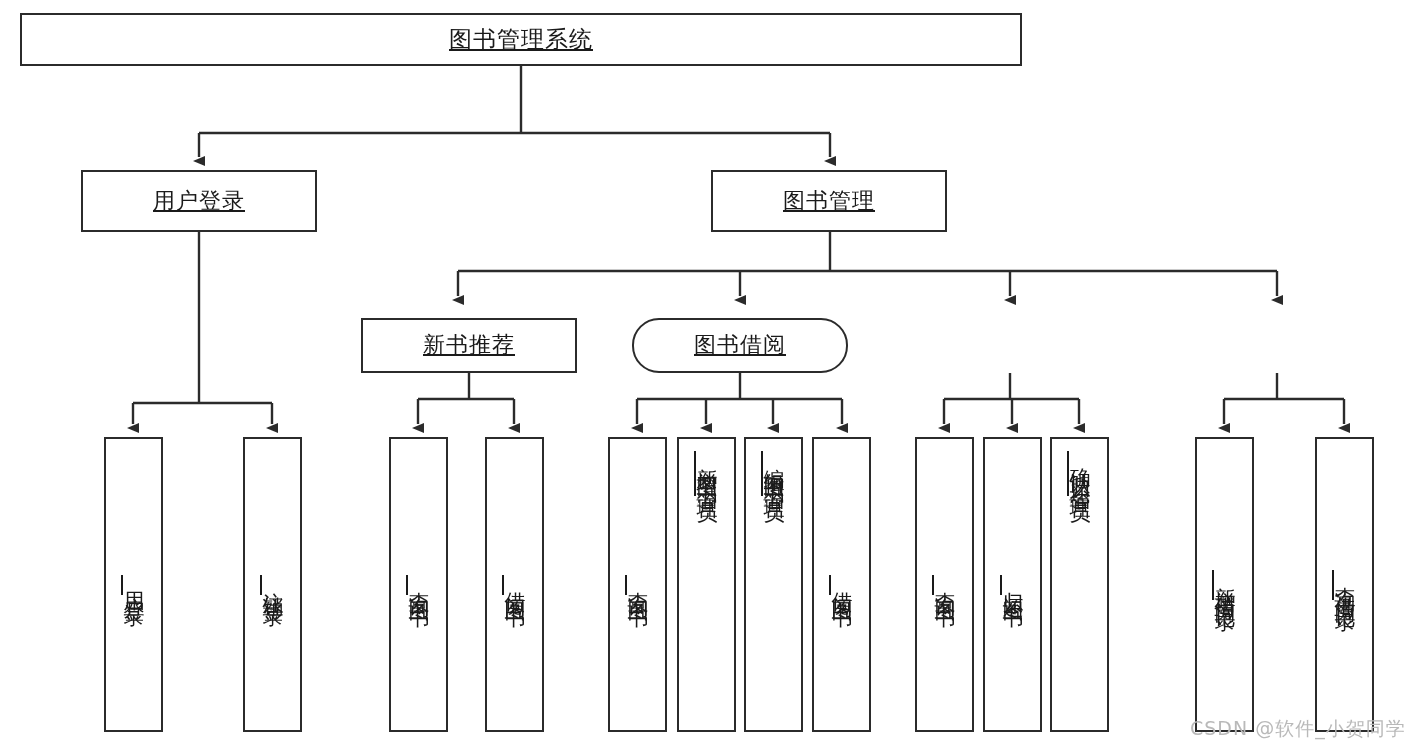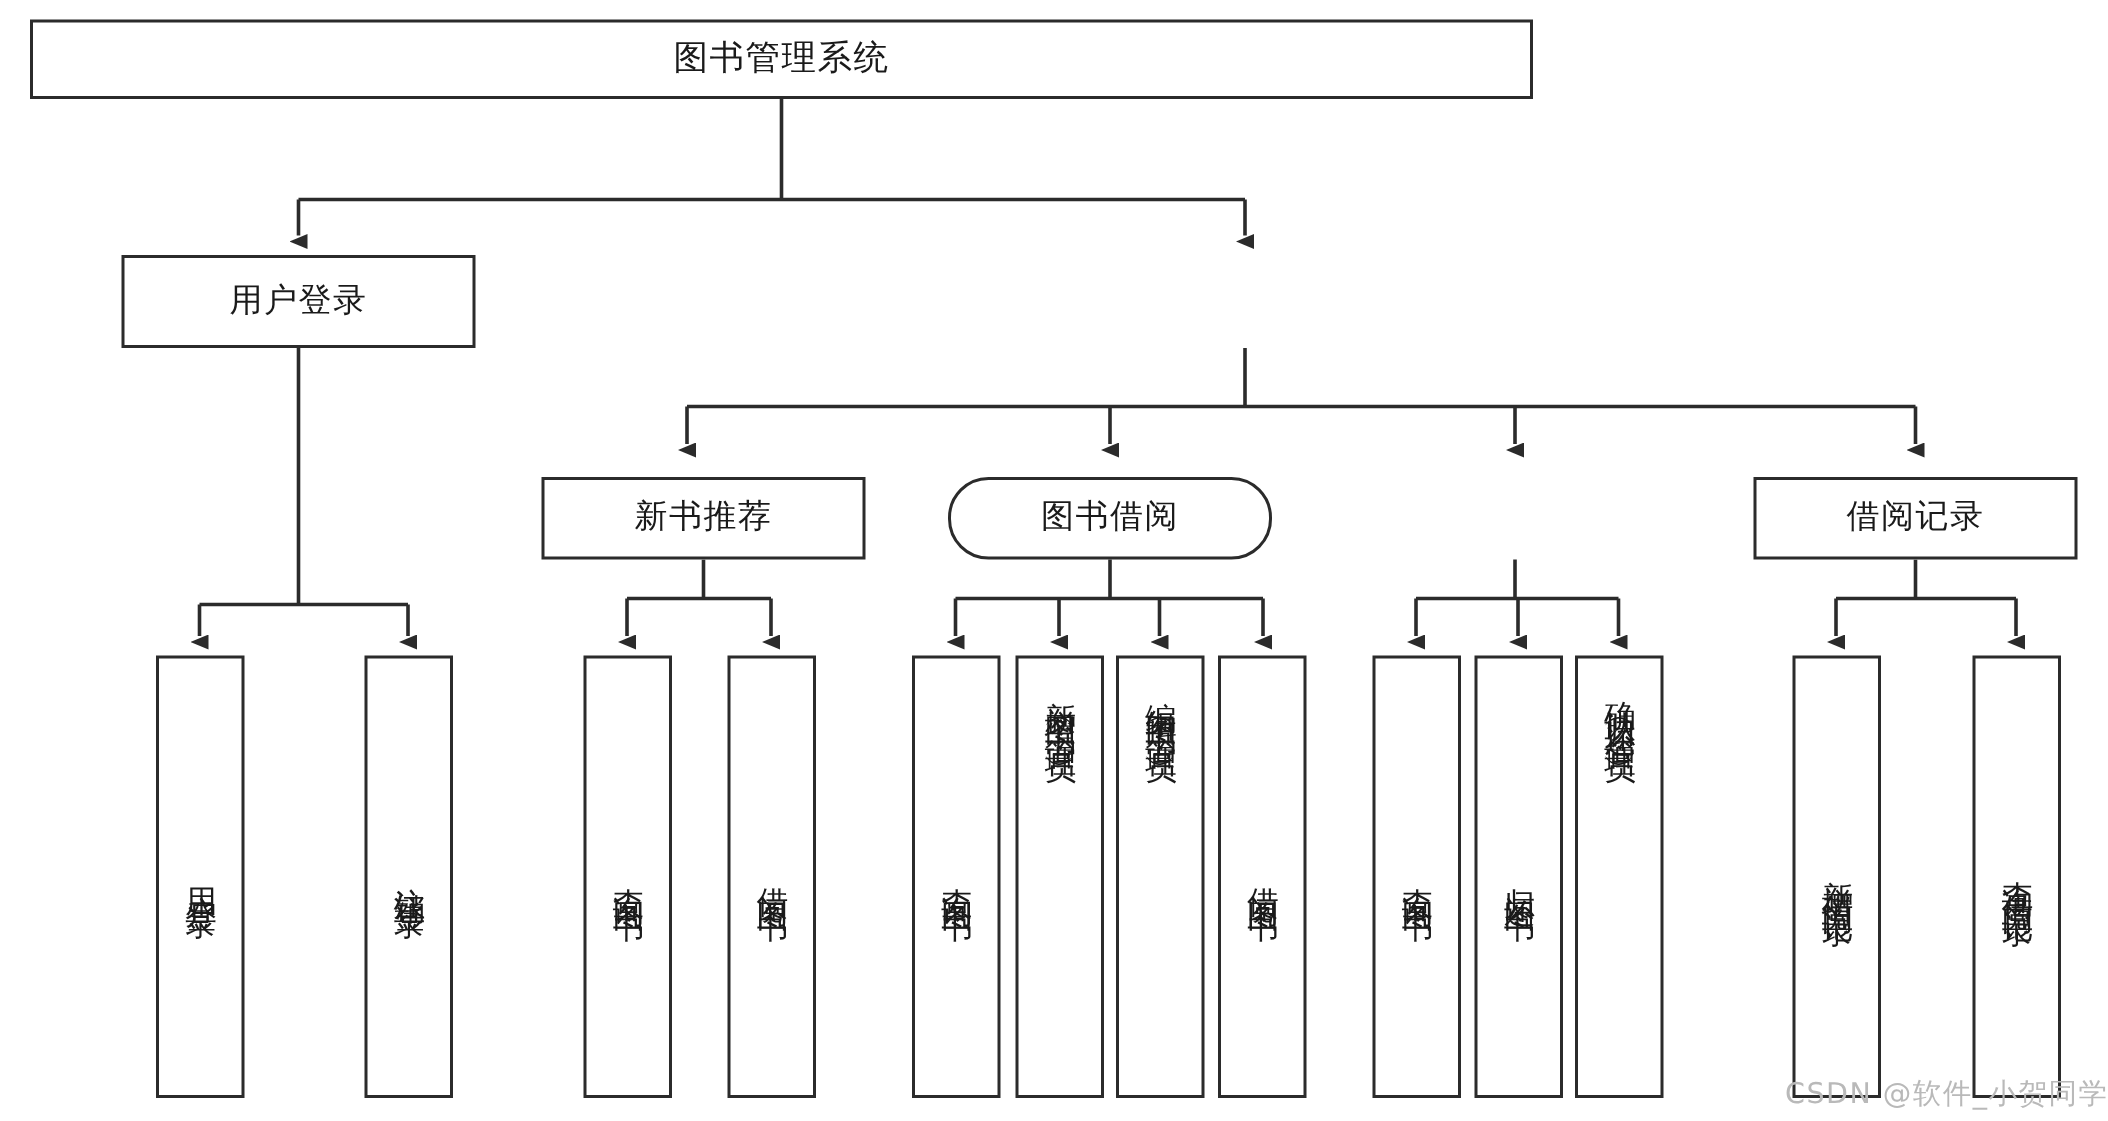--- a/index.html
+++ b/index.html
@@ -25,20 +25,21 @@
     display: flex;
     align-items: center;
     justify-content: center;
     color: #1a1a1a;
   }
   .node .label {
     font-size: 22px;
     line-height: 1.1;
     letter-spacing: 1px;
     white-space: nowrap;
+    text-decoration: underline;
   }
   
   .node.root .label { font-size: 23px; }
   .node.branch .label { font-size: 22px; }
   .node.sub .label { font-size: 22px; }
 
   
   .node.leaf {
     align-items: flex-start;
     justify-content: center;
@@ -132,30 +133,30 @@
     </g>
   </svg>
 
   <div class="node root" style="left:20px; top:13px; width:1002px; height:53px;">
     <span class="label">图书管理系统</span>
   </div>
 
   <div class="node branch" style="left:81px; top:170px; width:236px; height:62px;">
     <span class="label">用户登录</span>
   </div>
+  <div class="node branch" style="left:711px; top:170px; width:236px; height:62px;">
+    <span class="label">图书管理</span>
+  </div>
 
   <div class="node sub" style="left:361px; top:318px; width:216px; height:55px;">
     <span class="label">新书推荐</span>
   </div>
   <div class="node sub" style="left:632px; top:318px; width:216px; height:55px;border-radius:27px;">
     <span class="label">图书借阅</span>
   </div>
-  <div class="node sub" style="left:1169px; top:318px; width:216px; height:55px;">
-    <span class="label">借阅记录</span>
-  </div>
 
   <div class="node leaf mid" style="left:104px; top:437px; width:59px; height:295px;">
     <span class="label">用户登录</span>
   </div>
   <div class="node leaf mid" style="left:243px; top:437px; width:59px; height:295px;">
     <span class="label">注销登录</span>
   </div>
 
   <div class="node leaf mid" style="left:389px; top:437px; width:59px; height:295px;">
     <span class="label">查询图书</span>

